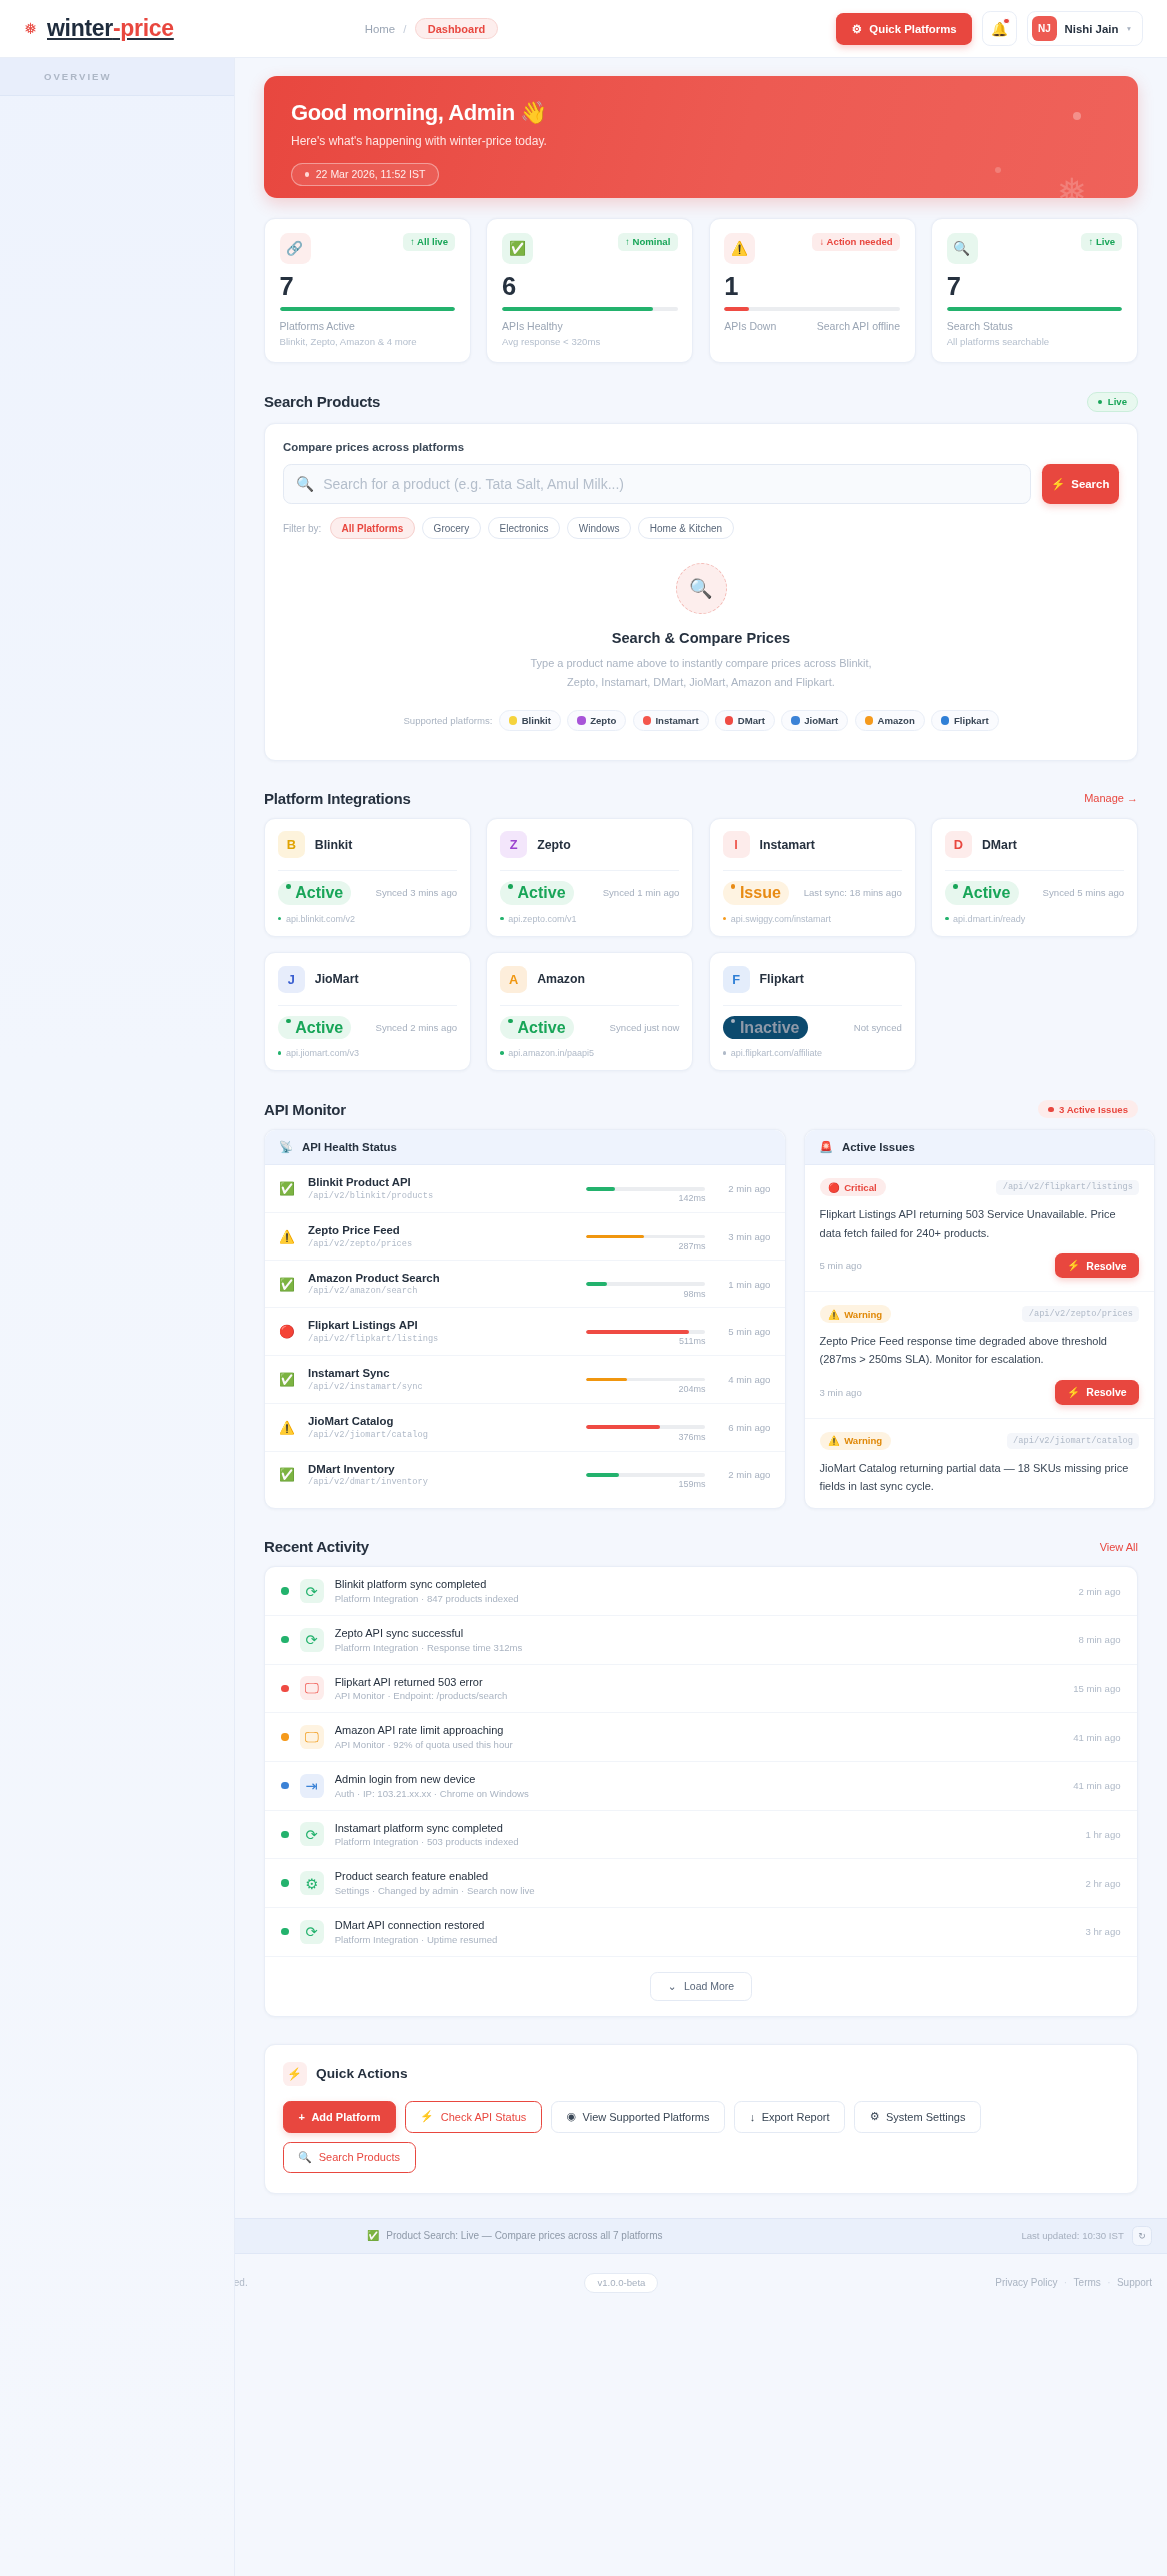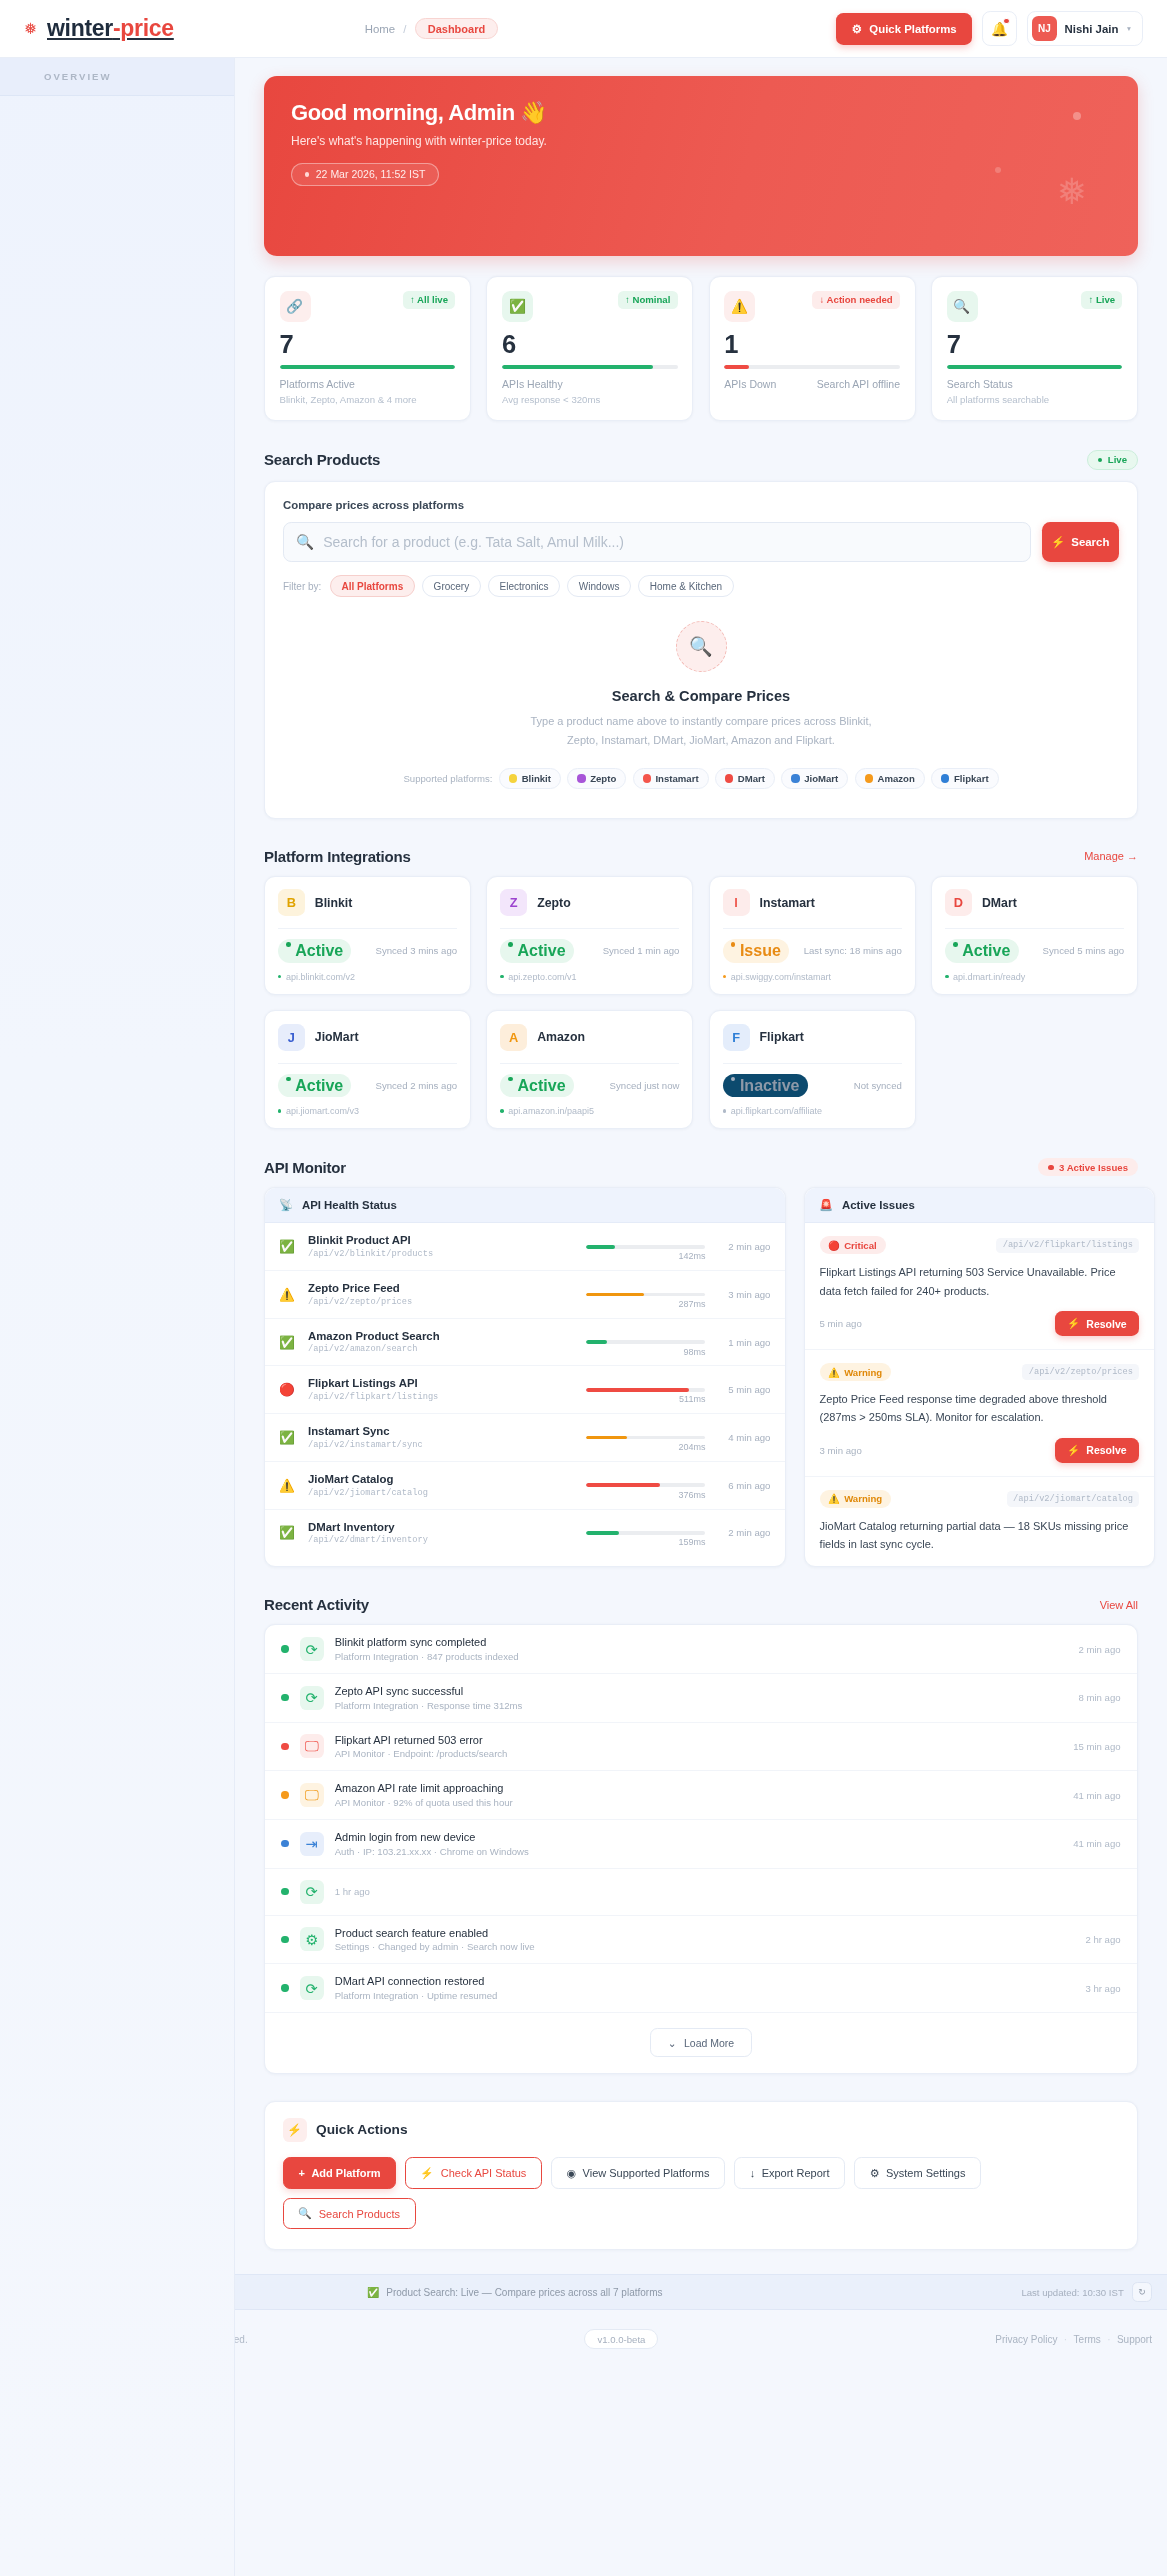--- a/index.html
+++ b/index.html
@@ -66,21 +66,21 @@
   }
 
   
   .main { margin-left: 235px; padding: 18px 29px 0 29px; width: 932px; }
 
   
   .hero {
     background: linear-gradient(105deg,#e8473f 0%, #ed5a52 55%, #ef625a 100%);
     border-radius: 12.8px; padding: 24px 27px 27px 27px; color: #fff; position: relative; overflow: hidden;
     box-shadow: 0 5.5px 16.4px rgba(232,71,63,.22);
-    height: 180px;
+    height: 122px;
   }
   .hero h1 { font-size: 22px; font-weight: bold; letter-spacing: -0.4px; }
   .hero p { font-size: 12px; margin-top: 8.2px; color: #ffe4e2; }
   .hero-pill {
     display: inline-flex; align-items: center; gap: 6.4px; margin-top: 14.6px;
     border: 0.9px solid rgba(255,255,255,.4); border-radius: 18px;
     padding: 4.6px 12.8px; font-size: 10.5px; color: #ffeceb; background: rgba(255,255,255,.09);
   }
   .hero-pill .d { width: 4.6px; height: 4.6px; border-radius: 50%; background: #ffd9d6; }
   .hero-deco1 { position: absolute; right: 57px; top: 36px; width: 8.2px; height: 8.2px; border-radius: 50%; background: rgba(255,255,255,.30); }
@@ -716,20 +716,24 @@
   <span class="act-ico" style="background:#e7eefb;color:#3b82d6">⇥</span>
   <span class="act-meta">
     <span class="act-title" style="display:block">Admin login from new device</span>
     <span class="act-sub" style="display:block">Auth · IP: 103.21.xx.xx · Chrome on Windows</span>
   </span>
   <span class="act-time">41 min ago</span>
 </div>
 <div class="act-row">
   <span class="act-dot" style="background:#23b26d"></span>
   <span class="act-ico" style="background:#e7f7ee;color:#23b26d">⟳</span>
+  <span class="act-meta">
+    <span class="act-title" style="display:block">Instamart platform sync completed</span>
+    <span class="act-sub" style="display:block">Platform Integration · 503 products indexed</span>
+  </span>
   <span class="act-time">1 hr ago</span>
 </div>
 <div class="act-row">
   <span class="act-dot" style="background:#23b26d"></span>
   <span class="act-ico" style="background:#e7f7ee;color:#23b26d">⚙</span>
   <span class="act-meta">
     <span class="act-title" style="display:block">Product search feature enabled</span>
     <span class="act-sub" style="display:block">Settings · Changed by admin · Search now live</span>
   </span>
   <span class="act-time">2 hr ago</span>

